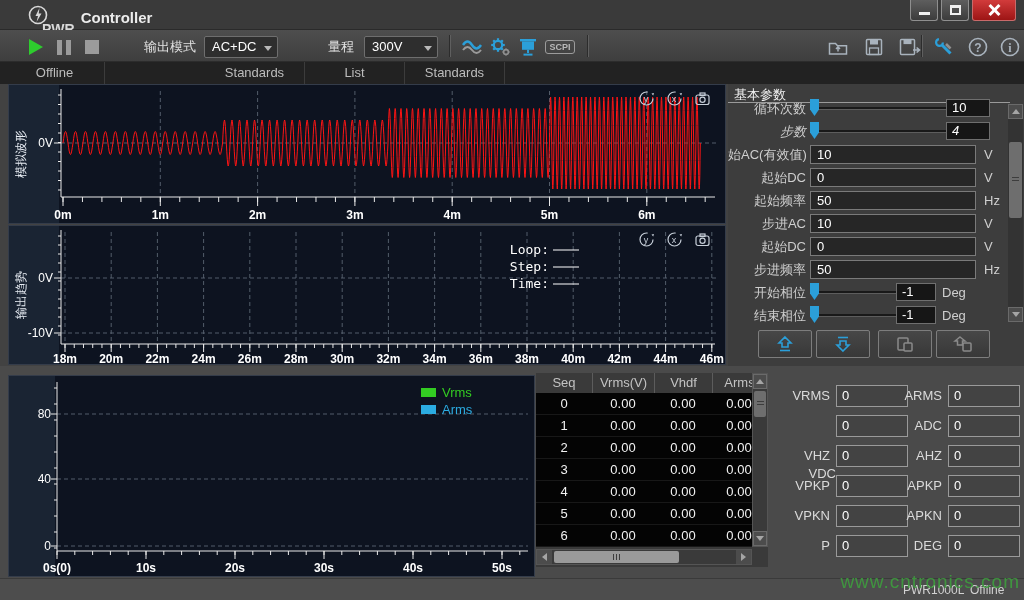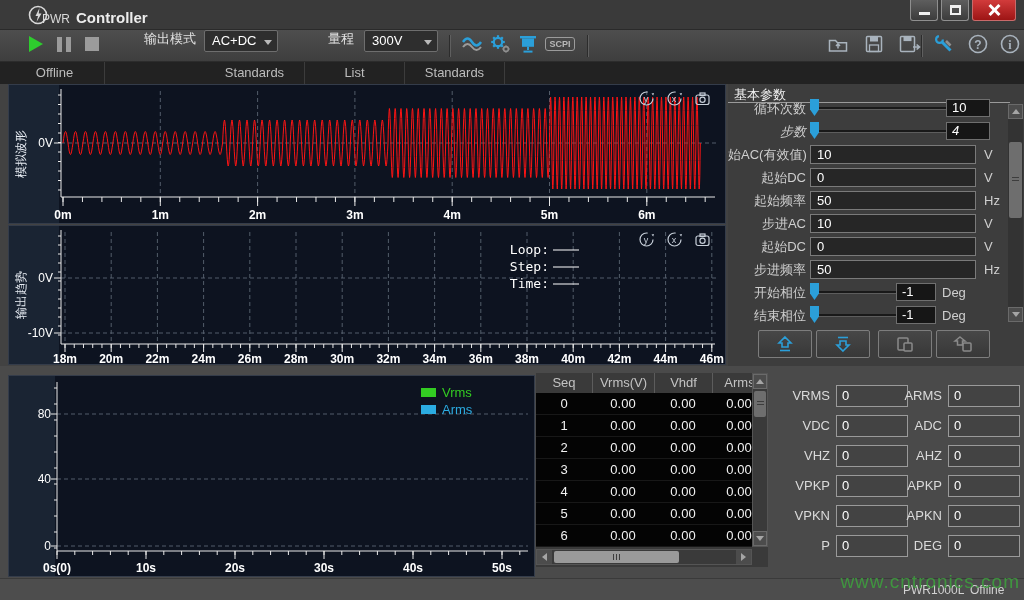--- a/index.html
+++ b/index.html
@@ -2,34 +2,34 @@
 <html><head>
 <meta charset="utf-8">
 <style>
   * { box-sizing: border-box; margin: 0; padding: 0; }
   html,body { width:1024px; height:600px; overflow:hidden; }
   body { font-family:"Liberation Sans",sans-serif; background:#424242; position:relative; user-select:none; }
 
   
   .titlebar { position:absolute; left:0; top:0; width:1024px; height:30px; background:#3a3a3a; border-bottom:1px solid #2a2a2a; }
   .logo { position:absolute; left:26px; top:3px; display:flex; align-items:center; }
-  .logo-sub { font-size:12px; font-weight:normal; color:#d9d9d9; position:relative; top:2px; left:-8px; }
+  .logo-sub { font-size:14px; font-weight:bold; color:#d9d9d9; position:relative; top:12px; left:-8px; }
   .app-title { font-size:15px; font-weight:bold; color:#ececec; margin-left:-2px; }
   .win-controls { position:absolute; right:8px; top:0; display:flex; }
   .win-btn { width:28px; height:21px; background:linear-gradient(#5e5e5e,#3c3c3c); border:1px solid #8f8f8f; border-top:none; border-radius:0 0 3px 3px; margin-left:3px; position:relative; cursor:pointer; }
   .win-btn.close { width:44px; background:linear-gradient(#d23b3b,#9d1515); border-color:#c96a6a; }
   .glyph-min { position:absolute; left:8px; top:12px; width:11px; height:3px; background:#f0f0f0; }
   .glyph-max { position:absolute; left:8px; top:5px; width:11px; height:10px; border:2px solid #f0f0f0; border-top-width:3px; }
   .glyph-close { position:absolute; left:50%; top:50%; width:14px; height:14px; transform:translate(-50%,-50%); }
   .glyph-close:before,.glyph-close:after { content:""; position:absolute; left:6px; top:0; width:3px; height:14px; background:#fff; }
   .glyph-close:before { transform:rotate(45deg); } .glyph-close:after { transform:rotate(-45deg); }
 
   
   .toolbar { position:absolute; left:0; top:30px; width:1024px; height:32px; background:linear-gradient(#4e4e4e,#3e3e3e); border-bottom:1px solid #2c2c2c; }
-  .tb-item { position:absolute; top:0; height:34px; display:flex; }
+  .tb-item { position:absolute; top:0; height:34px; display:flex; align-items:center; }
   .tb-label { color:#e2e2e2; font-size:13px; }
   .tb-select { width:74px; height:22px; background:#2e2e2e; border:1px solid #6e6e6e; border-radius:2px; color:#fff; font-size:13px; padding-left:7px; line-height:20px; position:relative; cursor:pointer; }
   .tb-select .arrow { position:absolute; right:5px; top:9px; width:0; height:0; border-left:4px solid transparent; border-right:4px solid transparent; border-top:5px solid #b9b9b9; }
   .tb-sep { position:absolute; top:5px; width:1px; height:22px; background:#5f5f5f; box-shadow:-1px 0 0 #2c2c2c; }
   .icon-btn { width:28px; height:28px; display:flex; align-items:center; justify-content:center; cursor:pointer; }
   .play-tri { width:0; height:0; border-top:8px solid transparent; border-bottom:8px solid transparent; border-left:14px solid #2ecc2e; }
   .pause-bars { display:flex; gap:4px; } .pause-bars i { display:block; width:5px; height:15px; background:#9b9b9b; }
   .stop-sq { width:14px; height:14px; background:#9b9b9b; }
 
   
@@ -774,21 +774,21 @@
 </div>
 
 <div class="meas" id="measurements">
     <div class="m-row" style="top: 0px;">
       <span class="m-label" style="left:0;">VRMS</span>
        <div class="m-box" style="left:66px;">0</div>
        <span class="m-label" style="left:110px;width:62px;">ARMS</span>
        <div class="m-box" style="left:178px;">0</div>
     </div>
     <div class="m-row" style="top: 30px;">
-      <span class="m-label" style="left:0;">VDC</span>
+      <span class="m-label" style="left:6px;margin-top:48px;">VDC</span>
        <div class="m-box" style="left:66px;">0</div>
        <span class="m-label" style="left:110px;width:62px;">ADC</span>
        <div class="m-box" style="left:178px;">0</div>
     </div>
     <div class="m-row" style="top: 60px;">
       <span class="m-label" style="left:0;">VHZ</span>
        <div class="m-box" style="left:66px;">0</div>
        <span class="m-label" style="left:110px;width:62px;">AHZ</span>
        <div class="m-box" style="left:178px;">0</div>
     </div>

